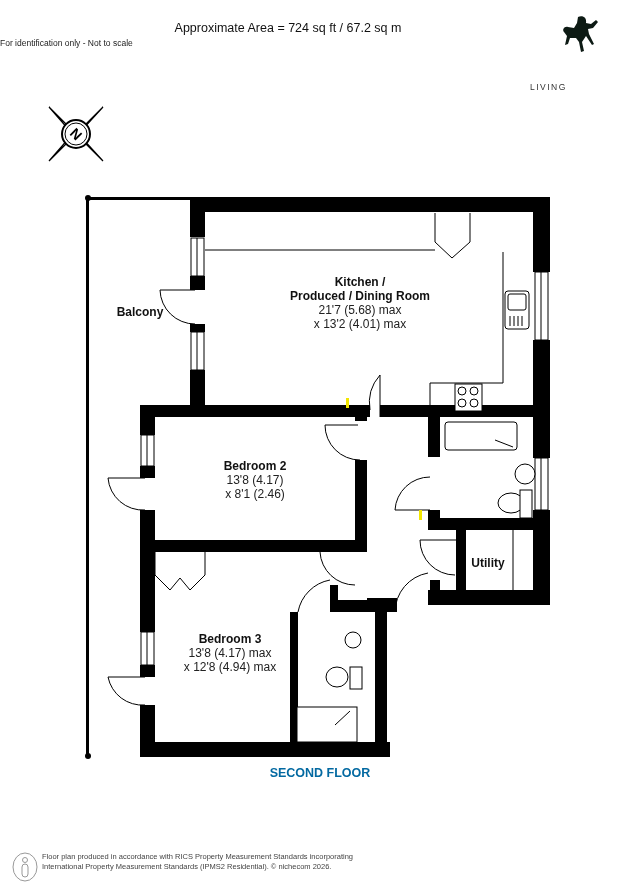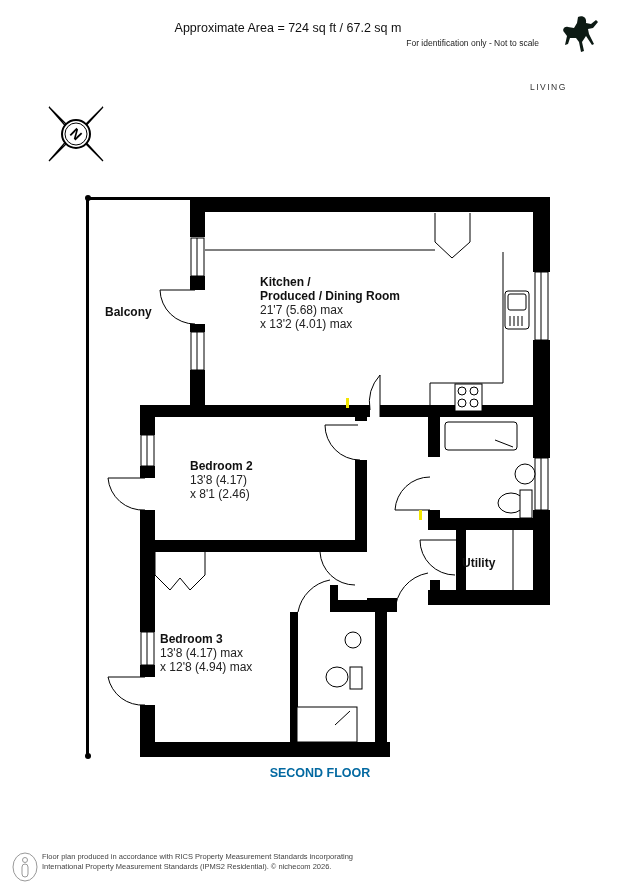--- a/index.html
+++ b/index.html
@@ -1,24 +1,24 @@
 <!DOCTYPE html>
 <html><head>
 <meta charset="utf-8">
 <style>
   html,body{margin:0;padding:0;background:#fff;}
   body{width:633px;height:891px;position:relative;overflow:hidden;font-family:"Liberation Sans",sans-serif;color:#1a1a1a;}
   .hdr-title{position:absolute;left:0;width:576px;top:21px;text-align:center;font-size:12.5px;color:#111;}
-  .hdr-sub{position:absolute;left:0;width:539px;top:38px;text-align:right;font-size:8.5px;color:#222;}
+  .hdr-sub{position:absolute;left:0;width:539px;top:38px;text-align:left;font-size:8.5px;color:#222;}
   .logo{position:absolute;left:530px;top:14px;width:100px;height:80px;}
   .logo-word{position:absolute;left:0;width:100px;top:45px;text-align:center;font-family:"Liberation Serif",serif;font-size:20px;letter-spacing:1px;color:#111;}
   .logo-sub{position:absolute;left:0;width:100px;top:68px;text-align:left;font-size:8.5px;letter-spacing:1.5px;color:#333;}
   .compass{position:absolute;left:45px;top:103px;width:62px;height:62px;}
   .plan{position:absolute;left:0;top:0;width:633px;height:891px;}
-  .lbl{position:absolute;font-size:12px;line-height:14px;color:#222;}
+  .lbl{position:absolute;text-align:center;font-size:12px;line-height:14px;color:#222;}
   .lbl b{font-weight:bold;color:#111;}
   .floor-lbl{position:absolute;left:240px;width:160px;top:766px;text-align:center;font-size:12.5px;font-weight:bold;color:#0369a1;}
   .footer{position:absolute;left:0;top:848px;width:633px;height:43px;padding-left:32px;}
   .footer-icon{position:absolute;left:12px;top:4px;width:26px;height:30px;}
   .footer-text{position:absolute;left:42px;top:4px;font-size:7.5px;line-height:10px;color:#444;}
 </style>
 </head>
 <body>
 
 <div class="hdr-title">Approximate Area = 724 sq ft / 67.2 sq m</div>

